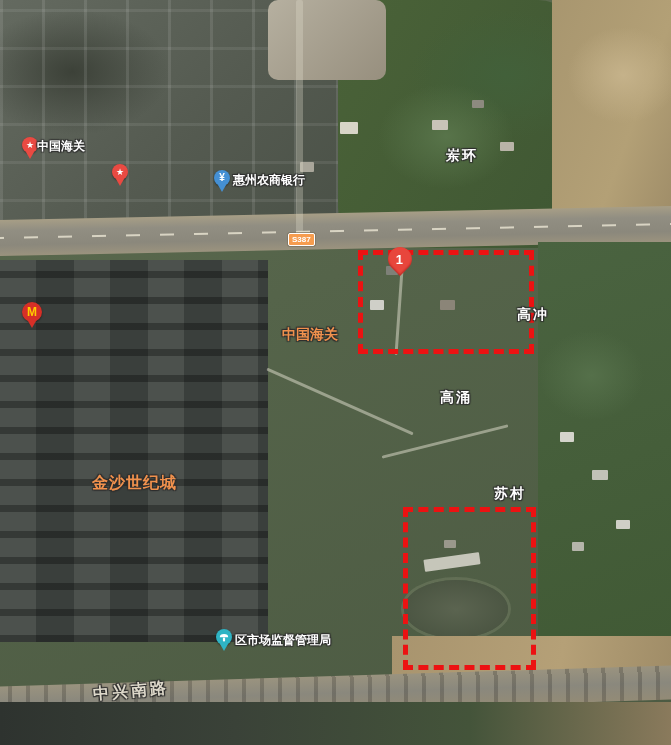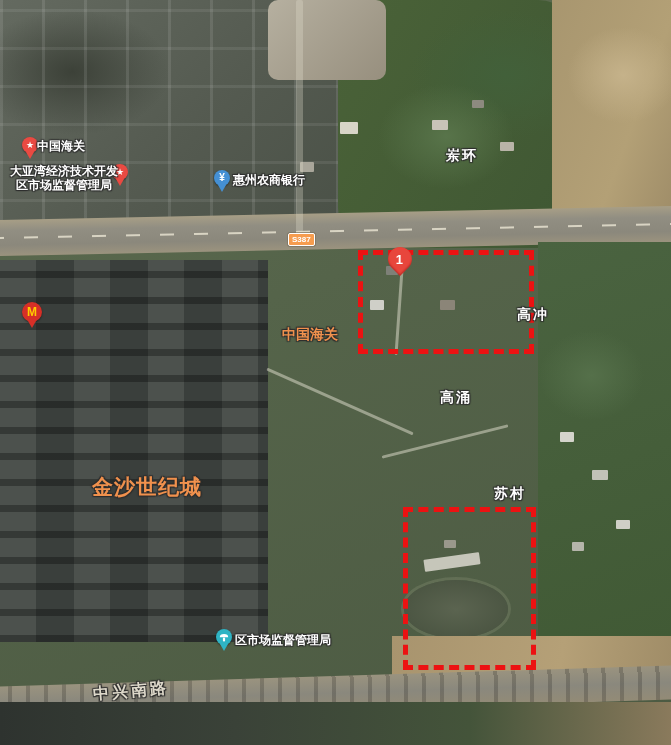--- a/index.html
+++ b/index.html
@@ -151,31 +151,27 @@
     <i style="font-size:12px;line-height:20px;color:#ffcc00;">M</i>
   </div>
   <div class="pin pin-teal" style="left:216px;top:629px;width:16px;height:16px;">
     <svg width="10" height="10" viewBox="0 0 10 10" style="margin-top:3px">
       <path d="M5 1a4.2 3.2 0 0 0-4.2 3.2h8.4A4.2 3.2 0 0 0 5 1z" fill="#fff"></path>
       <rect x="3.9" y="4.4" width="2.2" height="4.2" rx="1" fill="#fff"></rect>
     </svg>
   </div>
 
   <div class="lbl lbl-poi" style="left:37px;top:138px;">中国海关</div>
-  <div class="lbl lbl-poi two-line" style="left:10px;top:164px;">
-    <span style="display:block">大亚湾经济技术开发</span>
-    <span style="display:block">区市场监督管理局</span>
-  </div>
   <div class="lbl lbl-poi" style="left:233px;top:172px;">惠州农商银行</div>
   <div class="lbl lbl-poi" style="left:235px;top:632px;">区市场监督管理局</div>
 
   <div class="lbl lbl-area" style="left:446px;top:147px;">岽环</div>
   <div class="lbl lbl-area" style="left:517px;top:306px;z-index:12;">高冲</div>
   <div class="lbl lbl-area" style="left:440px;top:389px;">高涌</div>
   <div class="lbl lbl-area" style="left:494px;top:485px;font-family:Liberation Serif, serif;">苏村</div>
 
   <div class="lbl lbl-orange" style="left:282px;top:326px;font-size:14px;">中国海关</div>
-  <div class="lbl lbl-orange" style="left:92px;top:473px;font-size:21px;letter-spacing:1px;">金沙世纪城</div>
+  <div class="lbl lbl-orange" style="left:92px;top:473px;font-size:16px;letter-spacing:1px;">金沙世纪城</div>
 
   <div class="badge">S387</div>
   <div class="lbl lbl-road" style="left:93px;top:681px;">中兴南路</div>
 
 </div>
 
 </body></html>

